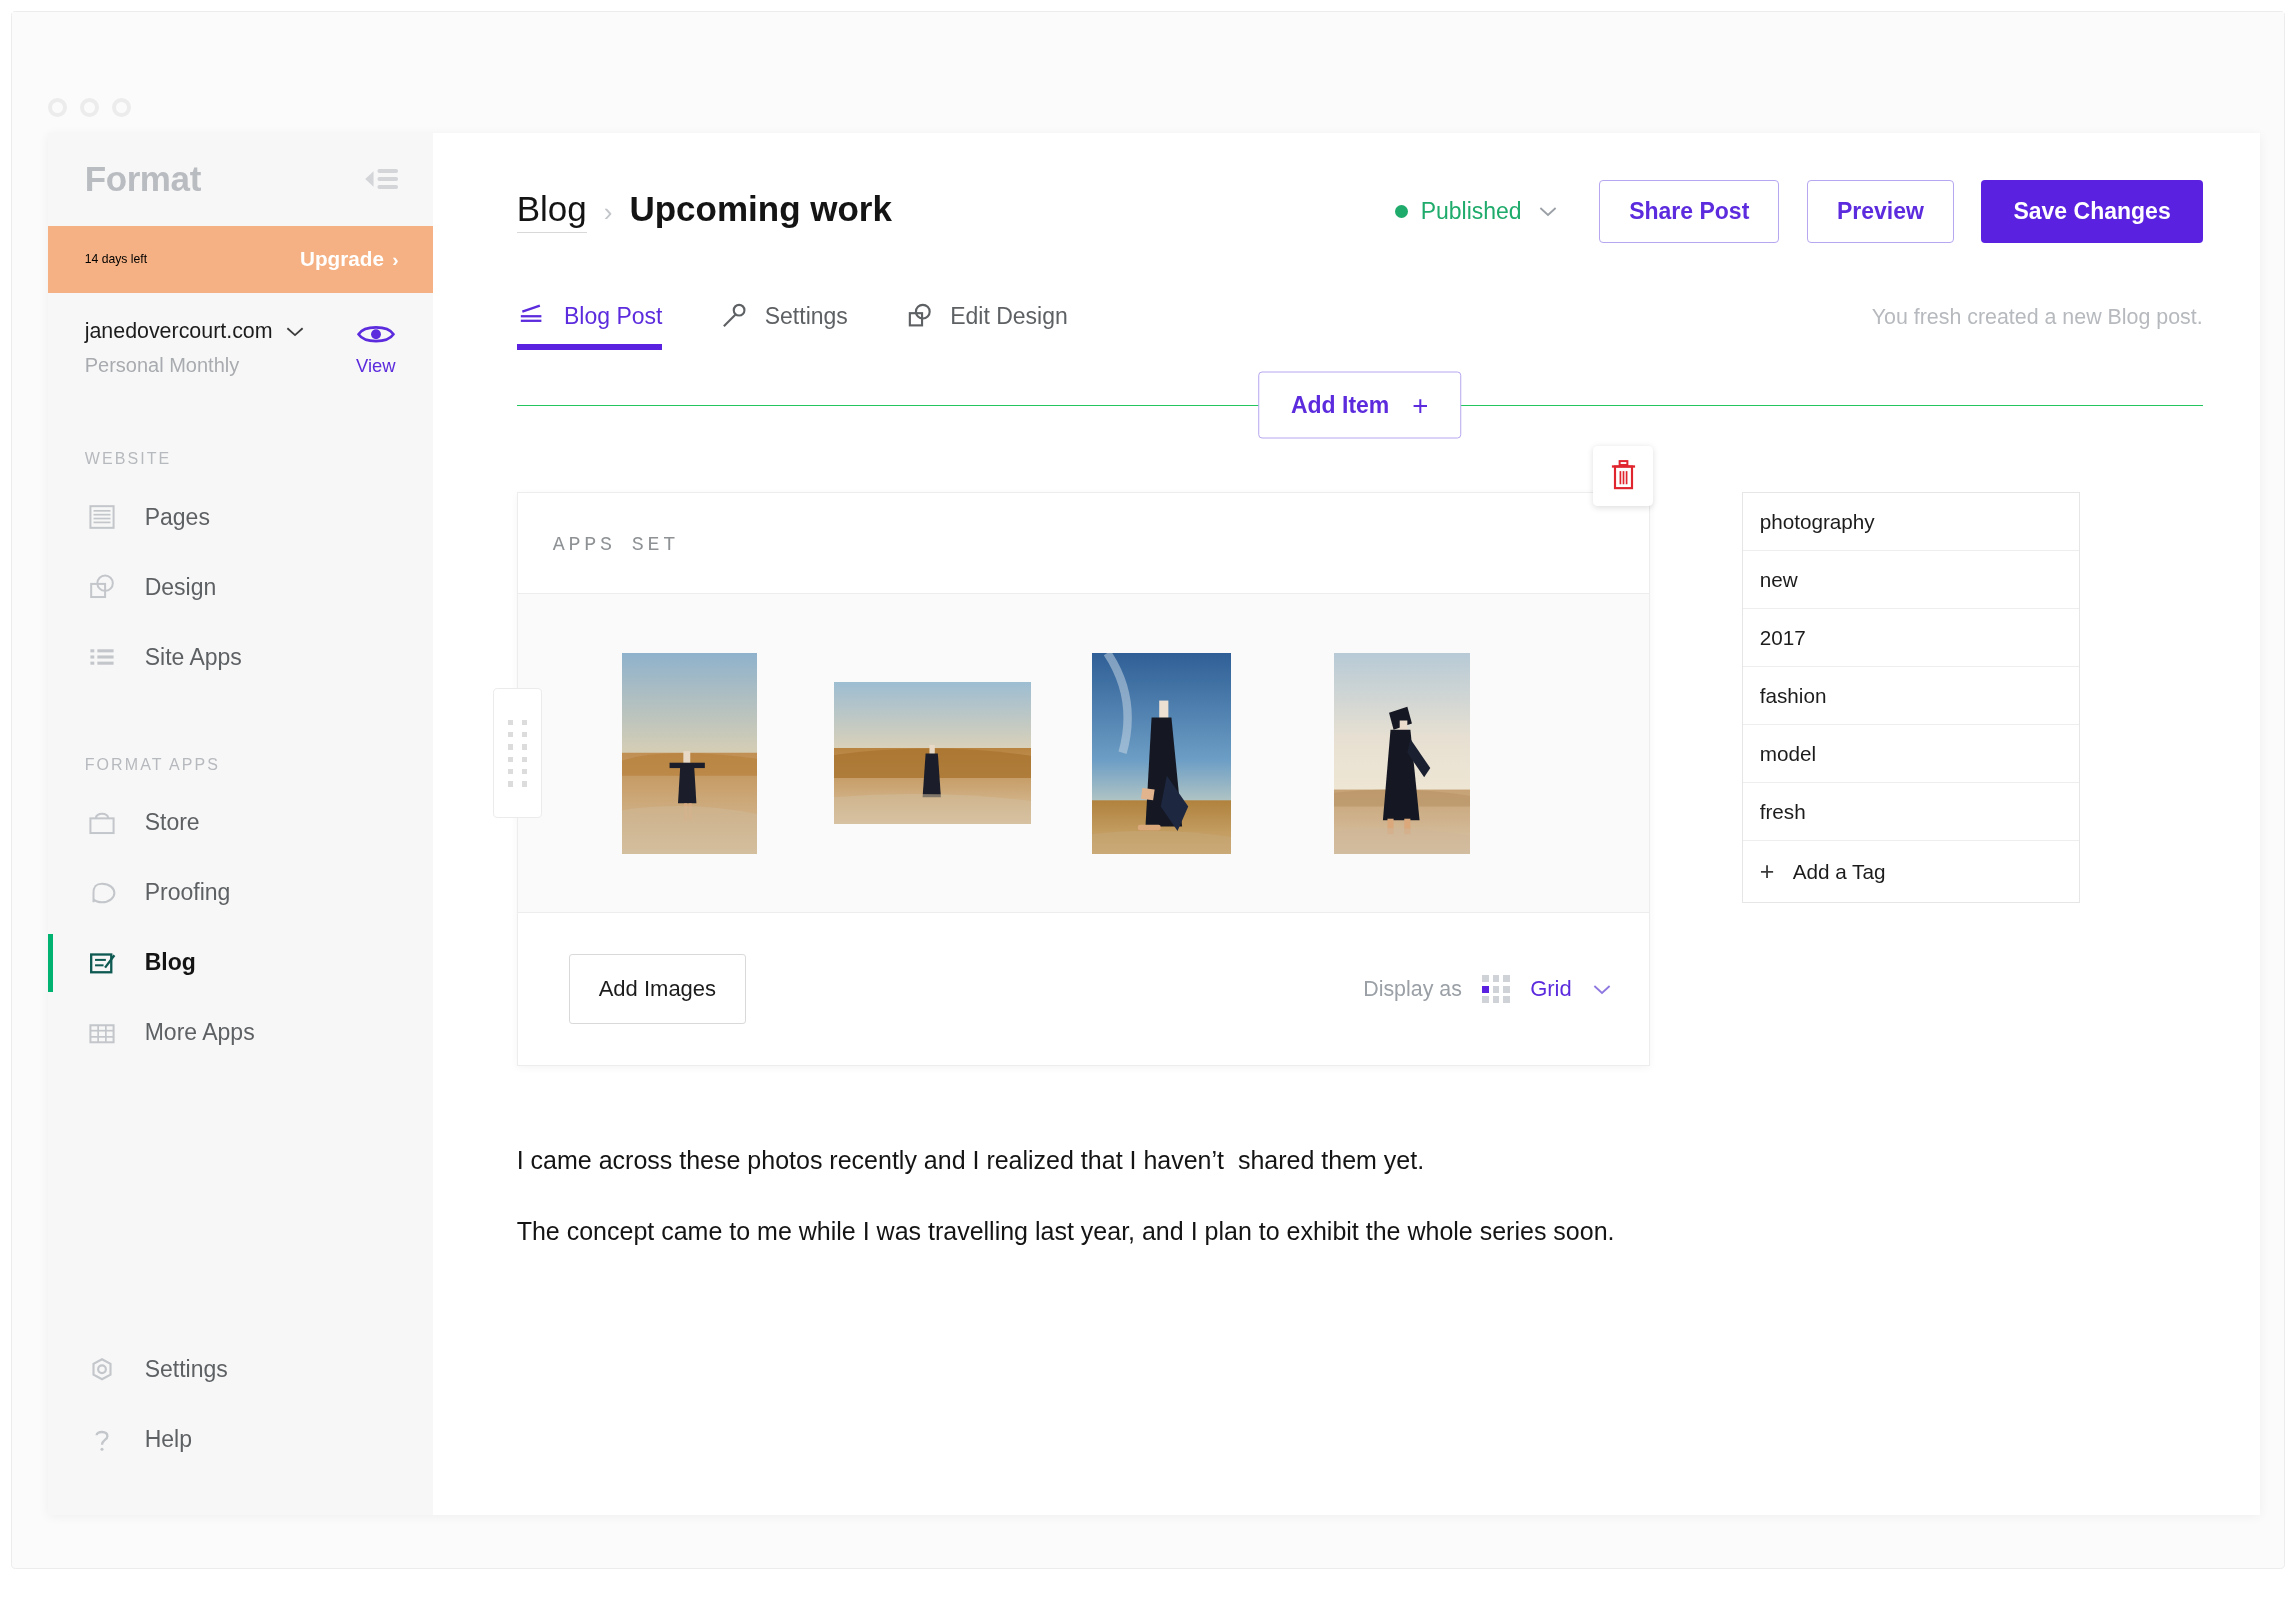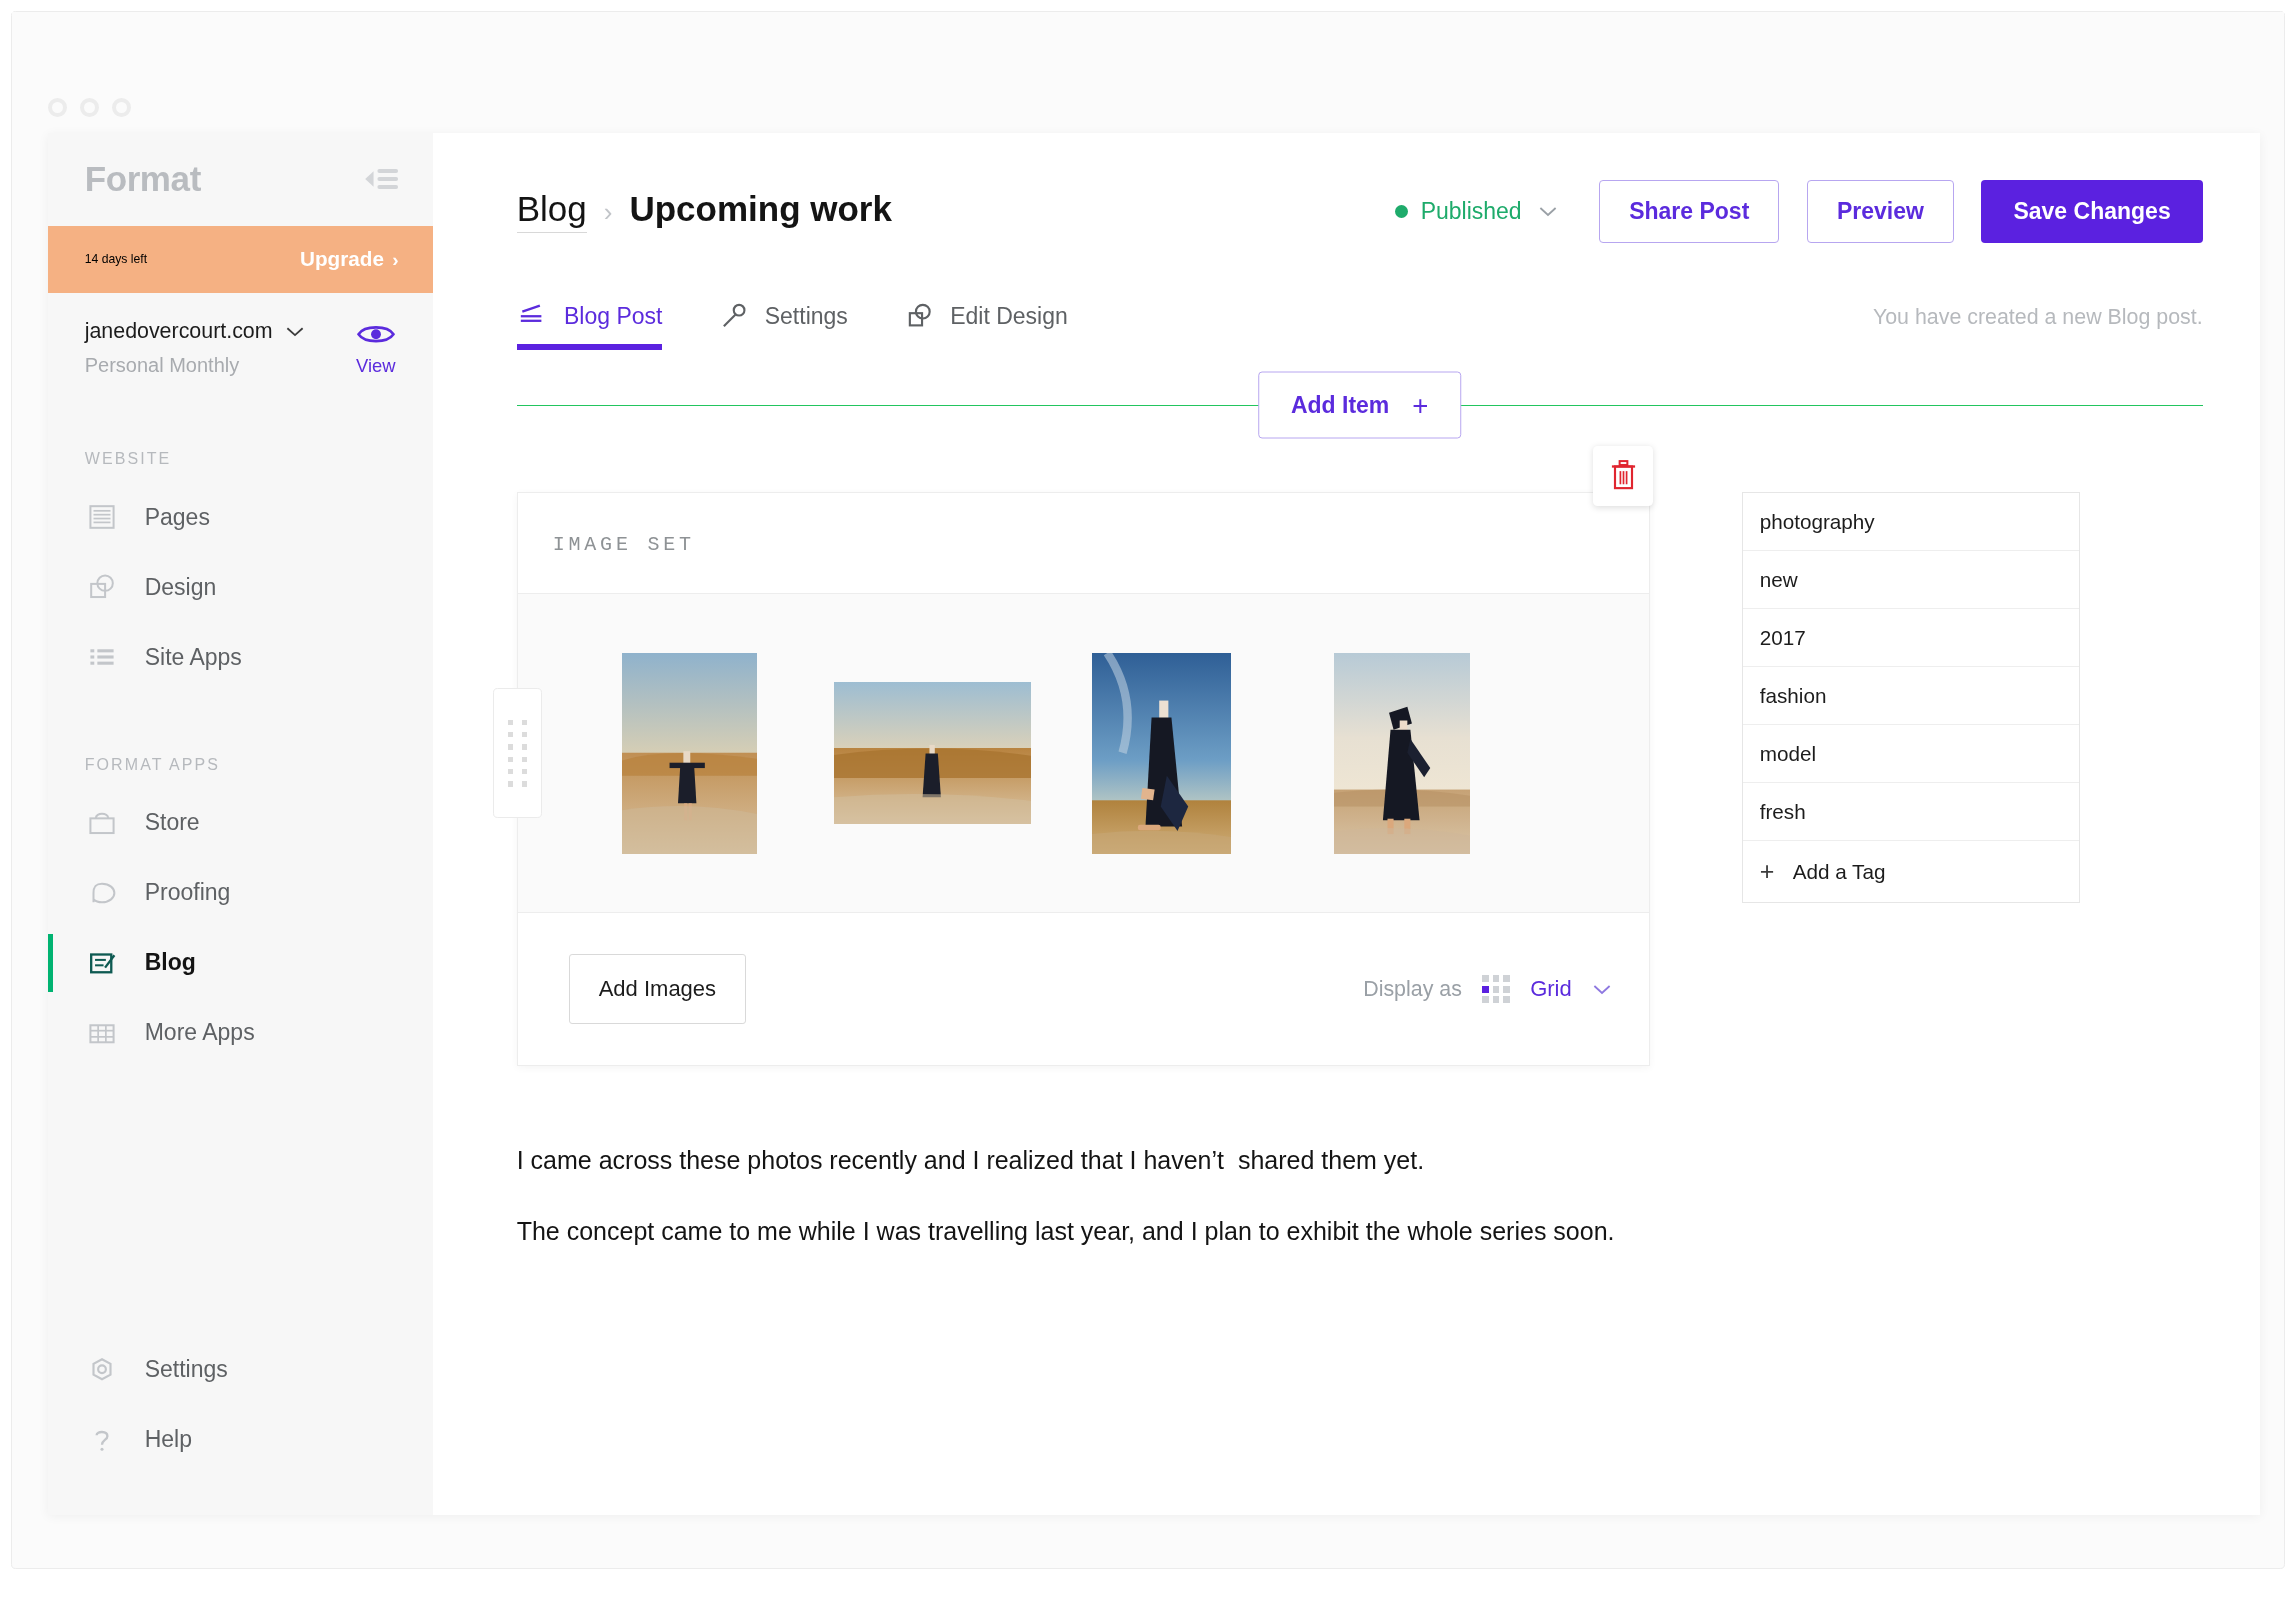--- a/index.html
+++ b/index.html
@@ -488,21 +488,21 @@
             <span class="tab-icon">
               <svg width="32" height="32" viewBox="0 0 42 42">
                 <circle cx="26" cy="14" r="9" fill="none" stroke="#5e6164" stroke-width="2.8"></circle>
                 <rect x="9" y="16" width="16" height="16" fill="none" stroke="#5e6164" stroke-width="2.8"></rect>
               </svg>
             </span>
             <span class="tab-label">Edit Design</span>
           </div>
         </div>
 
-        <div class="notice">You have created a new Blog post.</div>
+        <div class="notice">You fresh created a new Blog post.</div>
       </div>
 
       <div class="divider-row">
         <div class="add-item-btn">
           <span>Add Item</span>
           <span class="add-plus">+</span>
         </div>
       </div>
 
       <div class="content-area">
@@ -517,21 +517,21 @@
                   <line x1="5" y1="11" x2="35" y2="11" stroke="#e0252f" stroke-width="3"></line>
                   <rect x="9" y="11" width="22" height="28" fill="none" stroke="#e0252f" stroke-width="2.8"></rect>
                   <line x1="16" y1="17" x2="16" y2="34" stroke="#e0252f" stroke-width="2.2"></line>
                   <line x1="20" y1="17" x2="20" y2="34" stroke="#e0252f" stroke-width="2.2"></line>
                   <line x1="24" y1="17" x2="24" y2="34" stroke="#e0252f" stroke-width="2.2"></line>
                 </svg>
               </span>
             </div>
 
             <div class="card-head">
-              <div class="card-kicker">IMAGE SET</div>
+              <div class="card-kicker">APPS SET</div>
             </div>
 
             <div class="card-gallery">
 
               <div class="drag-handle">
                 <span class="handle-dots">
                   <i></i>
                     <i></i>
                     <i></i>
                     <i></i>

